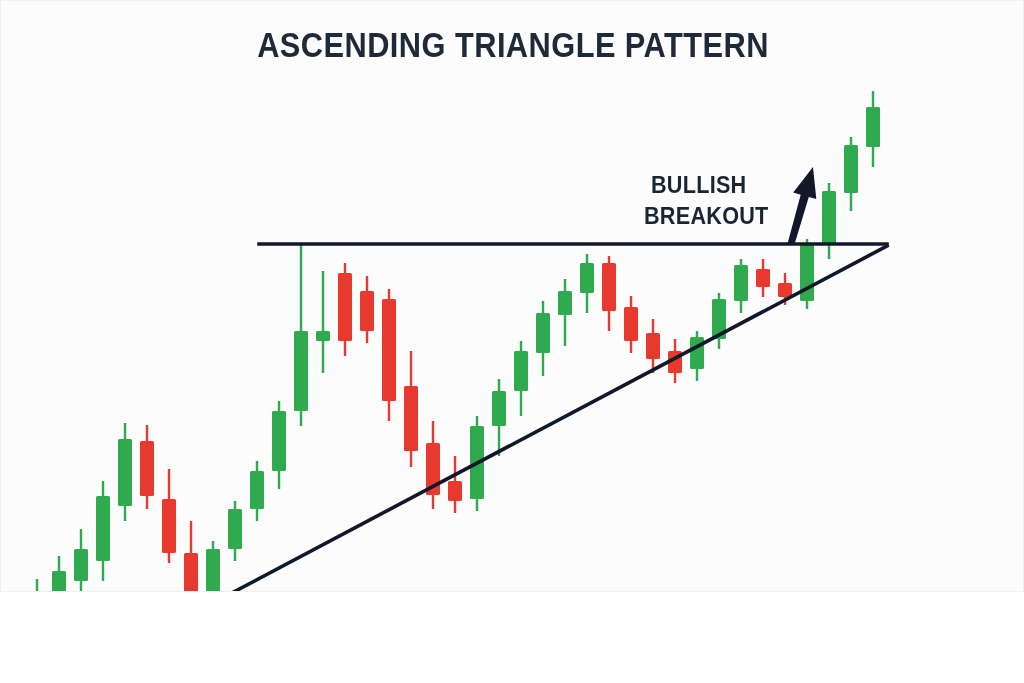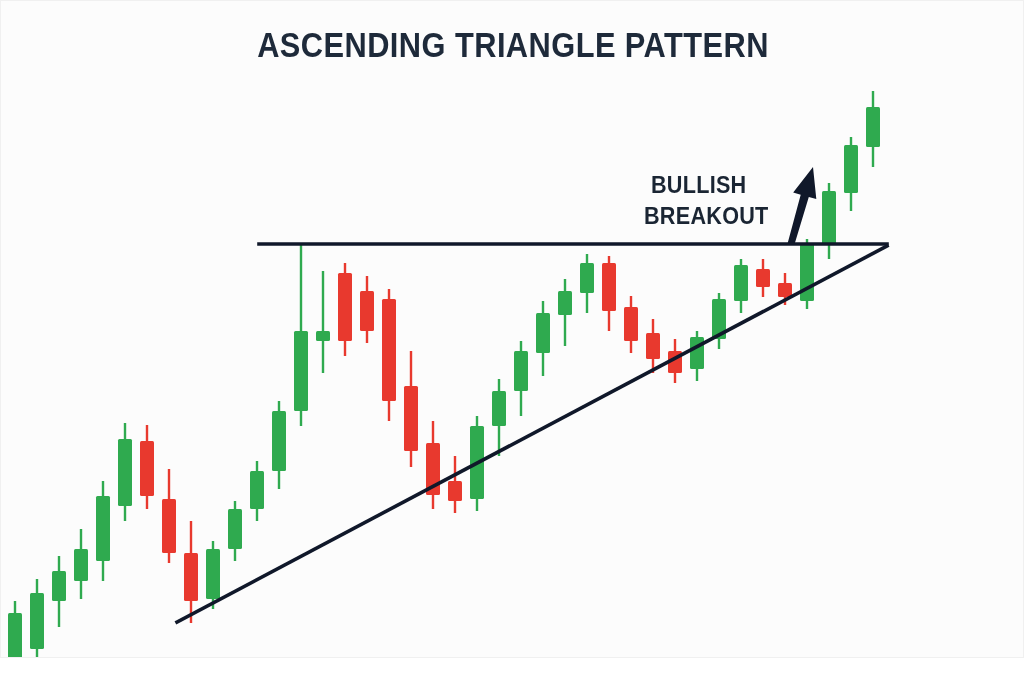--- a/index.html
+++ b/index.html
@@ -6,21 +6,21 @@
     margin: 0;
     padding: 0;
     background: #ffffff;
   }
   body {
     font-family: "Liberation Sans", sans-serif;
   }
   #stage {
     position: relative;
     width: 1024px;
-    height: 658px;
+    height: 592px;
     background: #fcfcfc;
     overflow: hidden;
     box-sizing: border-box;
     border: 1px solid #f0f0f0;
   }
   #chart-title {
     position: absolute;
     left: 0;
     top: 24px;
     width: 1024px;

